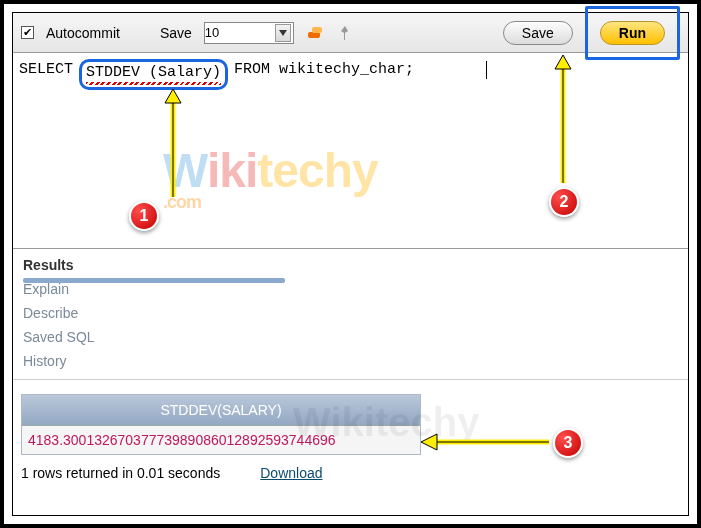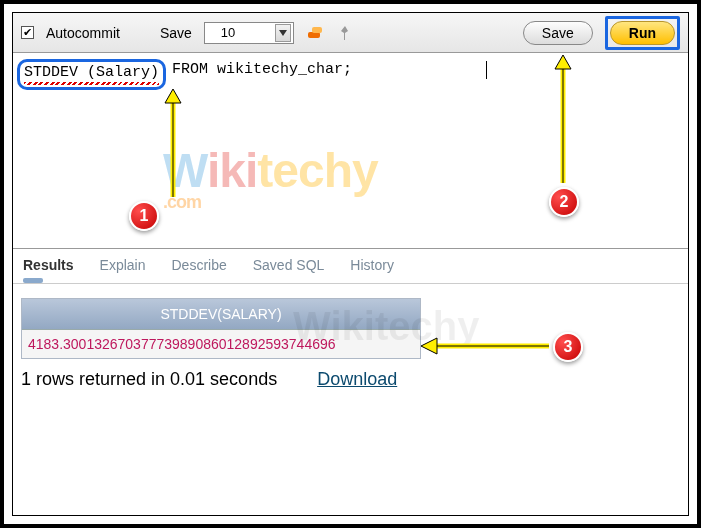--- a/index.html
+++ b/index.html
@@ -43,21 +43,21 @@
     justify-content: center;
     font-size: 11px;
     line-height: 1;
   }
   .toolbar-label { font-size: 14px; }
   .rows-select {
     width: 90px; height: 22px;
     border: 1px solid #888;
     background: #fff;
     display: flex; align-items: center; justify-content: space-between;
-    padding: 0 2px 0 16px;
+    padding: 0 2px 0 0;
   }
   .rows-select .arrow {
     width: 16px; height: 18px;
     background: linear-gradient(#f2f2f2,#d9d9d9);
     border: 1px solid #999;
     display: flex; align-items: center; justify-content: center;
   }
   .icon-btn {
     width: 18px; height: 18px;
     display: inline-block;
@@ -72,21 +72,21 @@
     display: inline-flex; align-items: center;
     cursor: pointer;
   }
   .btn-run {
     background: linear-gradient(#ffe680,#ffbf00);
     font-weight: bold;
     border: 1px solid #b9962c;
   }
   .run-box {
     border: 3px solid #1a66e0;
-    padding: 2px;
+    padding: 12px;
     border-radius: 2px;
   }
   
   .editor {
     position: relative;
     height: 196px;
     border-bottom: 1px solid #999;
   }
   .sql-line {
     font-family: "Courier New", monospace;
@@ -121,25 +121,26 @@
     user-select: none;
     pointer-events: none;
   }
   .wm-w   { color: #4aa3df; } 
   .wm-iki { color: #e53935; } 
   .wm-tec { color: #ffb300; } 
   .wm-com { display:block; font-size: 18px; color: #ff8a00; text-align: left; margin-top:-6px;}
   
   .tabs {
     display: flex;
-    gap: 26px;
+    gap: 8px;
     padding: 8px 10px 10px 10px;
     border-bottom: 1px solid #ccc;
     font-size: 14px;
     color: #7a8a99;
+    flex-direction: column;
   }
   .tabs .active {
     color: #333;
     font-weight: bold;
     position: relative;
   }
   .tabs .active::after {
     content: "";
     position: absolute;
     left: 0; right: 60%;
@@ -166,21 +167,21 @@
     border-bottom: 1px solid #9aa;
   }
   .grid-cell {
     background: #f5f5f5;
     padding: 6px 6px;
     font-size: 14px;
     color: #be185d;
   }
   .status-row {
     margin-top: 10px;
-    font-size: 18px;
+    font-size: 14px;
     display: flex;
     align-items: center;
     gap: 40px;
   }
   .download {
     color: #0c4a6e;
     text-decoration: underline;
   }
   
   .bubble {
@@ -238,20 +239,21 @@
       </span>
       <span style="flex:1"></span>
       <span class="btn">Save</span>
       <span class="run-box">
         <span class="btn btn-run">Run</span>
       </span>
     </div>
 
     <div class="editor">
       <div class="sql-line">
+        <span class="sql-seg1">SELECT </span>
         <span class="sql-seg2">
           <span>STDDEV (Salary)</span>
           <div class="squiggle"></div>
         </span>
         <span class="sql-seg3">FROM wikitechy_char;</span>
       </div>
       <div class="caret" style="left:473px; top:8px;"></div>
 
       <div class="watermark" style="left:150px; top:90px;">
         <span class="wm-w">W</span><span class="wm-iki">iki</span><span class="wm-tec">techy</span>

